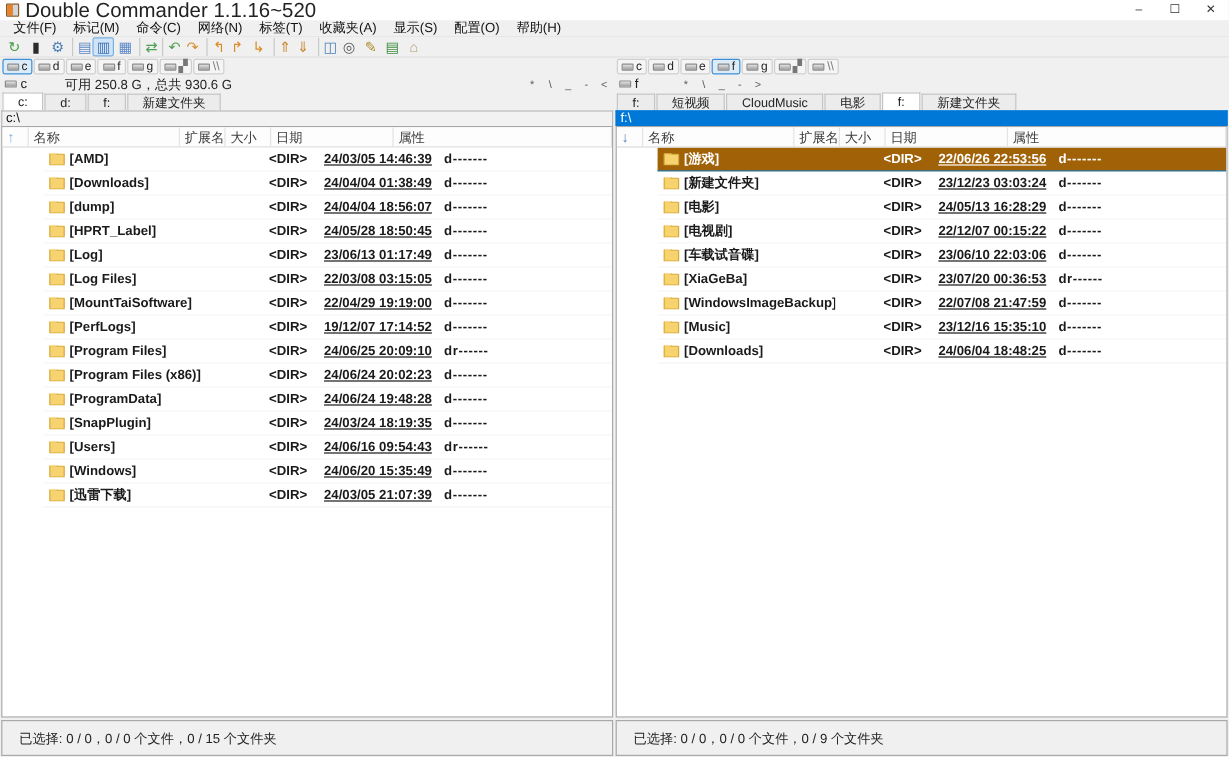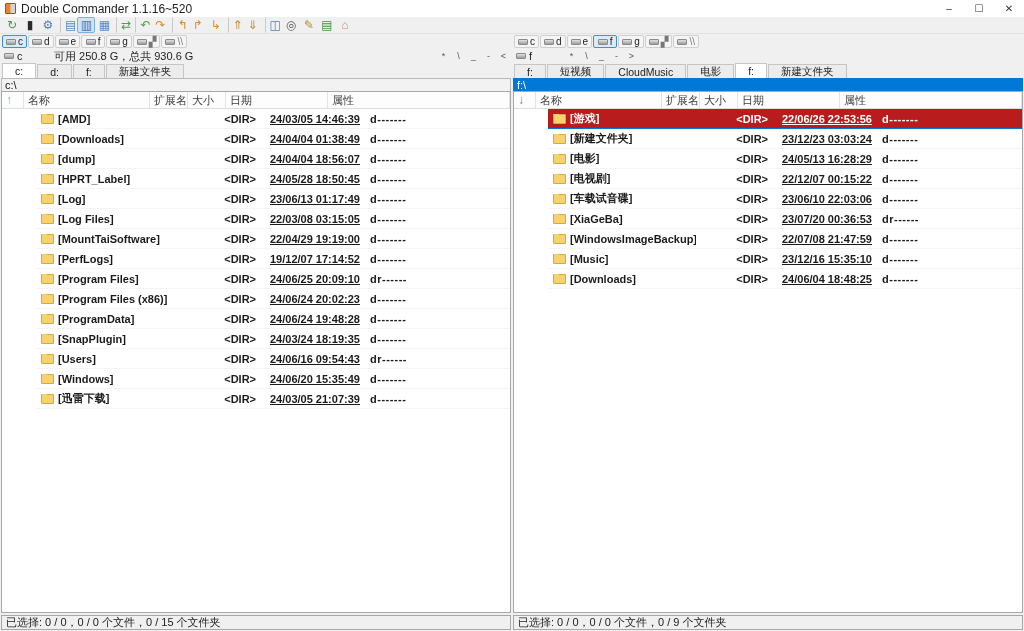--- a/index.html
+++ b/index.html
@@ -5,21 +5,21 @@
   * { margin:0; padding:0; box-sizing:border-box; }
   html,body { width:1024px; height:631px; overflow:hidden;
     font-family:"Liberation Sans","DejaVu Sans",sans-serif; font-size:11px; color:#1a1a1a;
     background:#f0f0f0; }
   .window { width:1024px; height:631px; display:flex; flex-direction:column; background:#f0f0f0; }
 
   
   .titlebar { height:17px; background:#ffffff; display:flex; align-items:center; padding-left:5px; flex:0 0 auto; }
   .app-icon { width:11px; height:11px; margin-right:5px; border:1px solid #8a5a20;
     background:linear-gradient(90deg,#e8832c 0 49%,#cfd6de 51% 100%); border-radius:1px; }
-  .title-text { font-size:12px; color:#222; }
+  .title-text { font-size:17px; color:#222; }
   .win-controls { margin-left:auto; display:flex; height:100%; }
   .win-btn { width:30px; height:100%; display:flex; align-items:center; justify-content:center;
     color:#333; font-size:10px; }
 
   
   .menubar { height:14px; background:#f0f0f0; display:flex; align-items:center; padding-left:4px;
     border-bottom:1px solid #e6e6e6; flex:0 0 auto; }
   .menu-item { padding:0 7px; color:#111; }
 
   
@@ -71,47 +71,67 @@
   .sort-glyph { font-size:12px; font-weight:bold; }
   .sort-up { color:#7fb2e5; } .sort-down { color:#5f87c0; }
 
   .rows { flex:1; overflow:hidden; }
   .filerow { height:20px; align-items:center; border-bottom:1px solid #f4f4f4; background:#fff;margin-left:34px; }
   .filerow > div { overflow:hidden; white-space:nowrap; font-weight:bold; font-size:11px; }
   .filerow .c-icon { display:flex; justify-content:center; }
   .filerow .c-size { text-align:right; padding-right:4px; }
   .filerow .c-date { padding-left:10px;text-decoration:underline; }
   .filerow .c-attr { padding-left:8px; letter-spacing:0.5px; }
-  .filerow.selected { background:#b91c1c; border-bottom-color:#0078d7; }
+  .filerow.selected { background:#a16207; border-bottom-color:#0078d7; }
   .filerow.selected > div { color:#ffffff; }
 
   .folder-icon { width:13px; height:10px; background:#f7d370; border:1px solid #d8a938; border-radius:1px;
     position:relative; display:inline-block; }
   .folder-icon::before { content:""; position:absolute; top:-3px; left:-1px; width:5px; height:2px;
     background:#f7d370; border:1px solid #d8a938; border-bottom:none; border-radius:1px 1px 0 0; }
 
   
-  .statusbar { height:15px; margin-top:2px; border:1px solid #a8a8a8; background:#f0f0f0;
-    display:flex; align-items:center; padding-left:4px; color:#222; flex:0 0 auto; }
+  .statusbar { height:30px; margin-top:2px; border:1px solid #a8a8a8; background:#f0f0f0;
+    display:flex; align-items:center; padding-left:14px; color:#222; flex:0 0 auto; }
 </style>
 </head>
 <body>
 
 <div class="window">
 
   <div class="titlebar">
     <span class="app-icon"></span>
     <span class="title-text">Double Commander 1.1.16~520</span>
     <div class="win-controls">
       <span class="win-btn">–</span>
       <span class="win-btn">☐</span>
       <span class="win-btn close">✕</span>
     </div>
   </div>
 
+  <div class="menubar">
+
+      <span class="menu-item">文件(F)</span>
+
+      <span class="menu-item">标记(M)</span>
+
+      <span class="menu-item">命令(C)</span>
+
+      <span class="menu-item">网络(N)</span>
+
+      <span class="menu-item">标签(T)</span>
+
+      <span class="menu-item">收藏夹(A)</span>
+
+      <span class="menu-item">显示(S)</span>
+
+      <span class="menu-item">配置(O)</span>
+
+      <span class="menu-item">帮助(H)</span>
+    </div>
 
   <div class="toolbar">
 
       <span class="tb-item" style="color: rgb(63, 158, 63);">↻</span>
 
       <span class="tb-item" style="color: rgb(43, 43, 43);">▮</span>
 
       <span class="tb-item" style="color: rgb(74, 127, 181);">⚙</span>
 
       <span class="tb-item sep" style="color: rgb(91, 135, 197);">▤</span>

